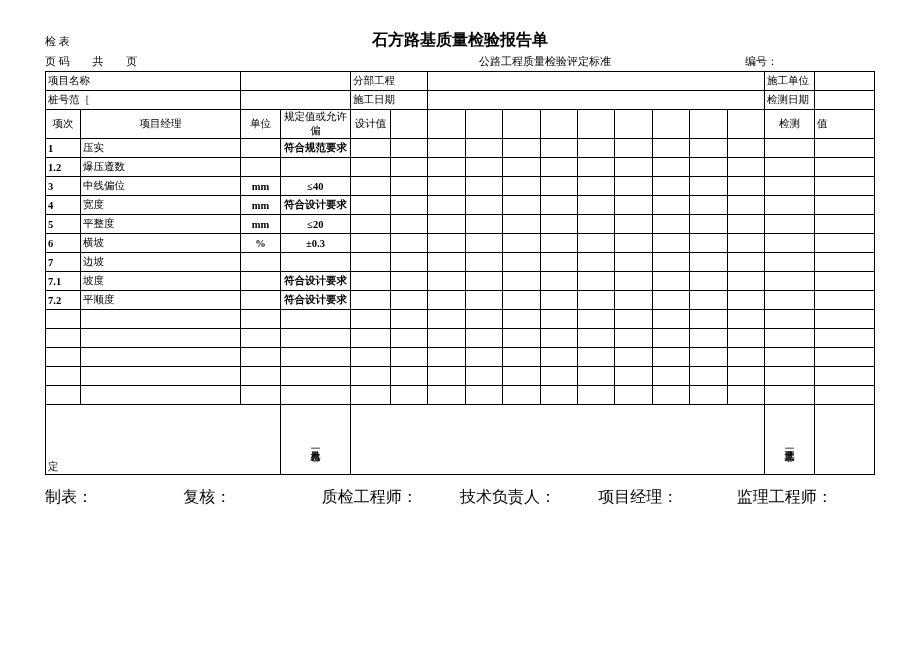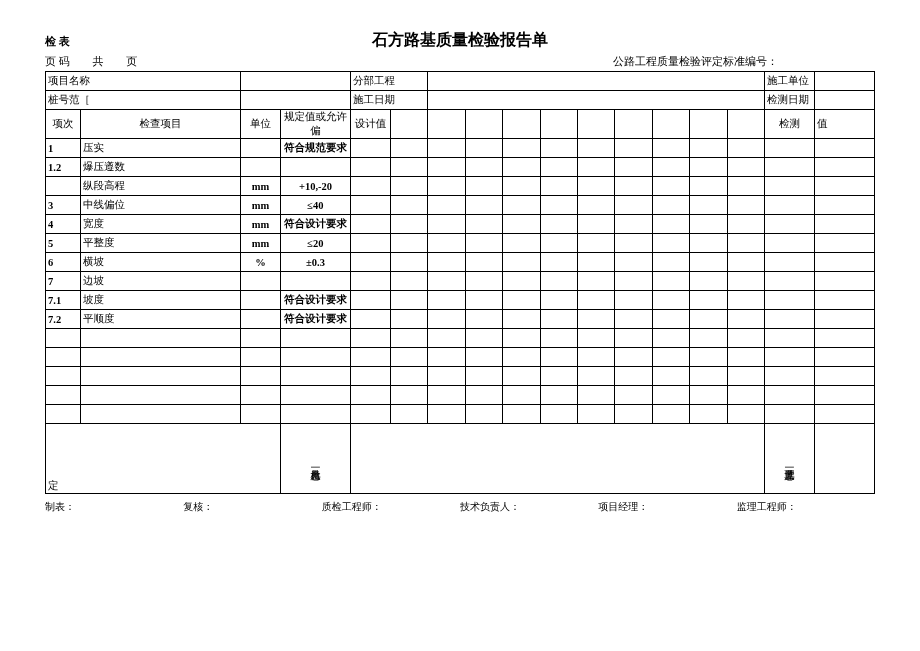--- a/index.html
+++ b/index.html
@@ -5,35 +5,35 @@
   body {
     font-family: "SimSun", "宋体", serif;
     font-size: 11px;
     background: #fff;
     margin: 0;
     padding: 30px 45px;
     width: 920px;
     box-sizing: border-box;
     color: #000;
   }
-  .top-small { font-size: 11px; font-weight: bold; }
+  .top-small { font-size: 11px; }
   .title-row { position: relative; height: 20px; }
   .title { position: absolute; left: 0; right: 0; text-align: center; font-size: 16px; font-weight: bold; }
   .check-label { position: absolute; left: 0; top: 4px; }
   .sub-row { display: flex; font-size: 11px; margin-top: 4px; margin-bottom: 2px; }
   .sub-left { flex: 0 0 300px; }
-  .sub-center { flex: 1; text-align: right; }
+  .sub-center { flex: 1; text-align: center; }
   .sub-right { flex: 0 0 130px; }
   .spaced span { margin-right: 20px; }
   table { border-collapse: collapse; width: 100%; table-layout: fixed; }
   td, th { border: 1px solid #000; padding: 0; height: 18px; font-size: 10.5px; text-align: center; vertical-align: middle; overflow: hidden; }
   .left { text-align: left; padding-left: 2px; }
   .bold { font-weight: bold; }
   .vtext { writing-mode: vertical-rl; text-orientation: upright; display: inline-block; line-height: 1.1; font-size: 10px; letter-spacing: 0px; }
-  .footer-row { display: flex; font-size: 10px; margin-top: 6px; }
+  .footer-row { display: flex; font-size: 16px; margin-top: 12px; }
   .footer-row > div { flex: 1; }
   colgroup col {  }
 </style>
 </head>
 <body>
 
 <div class="title-row">
   <span class="check-label top-small">检 表</span>
   <div class="title">石方路基质量检验报告单</div>
 </div>
@@ -82,21 +82,21 @@
   <td colspan="2" class="left">桩号范［</td>
   <td colspan="2"></td>
   <td colspan="2" class="left">施工日期</td>
   <td colspan="9"></td>
   <td class="left">检测日期</td>
   <td></td>
 </tr>
 
 <tr>
   <td>项次</td>
-  <td>检查项目</td>
+  <td>项目经理</td>
   <td>单位</td>
   <td>规定值或允许偏</td>
   <td>设计值</td>
   <td></td>
         <td></td>
         <td></td>
         <td></td>
         <td></td>
         <td></td>
         <td></td>
@@ -126,39 +126,20 @@
         <td></td>
         <td></td>
         <td></td>
         <td></td>
       </tr>
       <tr>
         <td class="left bold">1.2</td>
         <td class="left">爆压遵数</td>
         <td class="bold"></td>
         <td class="bold"></td>
-        <td></td>
-        <td></td>
-        <td></td>
-        <td></td>
-        <td></td>
-        <td></td>
-        <td></td>
-        <td></td>
-        <td></td>
-        <td></td>
-        <td></td>
-        <td></td>
-        <td></td>
-      </tr>
-      <tr>
-        <td class="left bold"></td>
-        <td class="left">纵段高程</td>
-        <td class="bold">mm</td>
-        <td class="bold">+10,-20</td>
         <td></td>
         <td></td>
         <td></td>
         <td></td>
         <td></td>
         <td></td>
         <td></td>
         <td></td>
         <td></td>
         <td></td>

